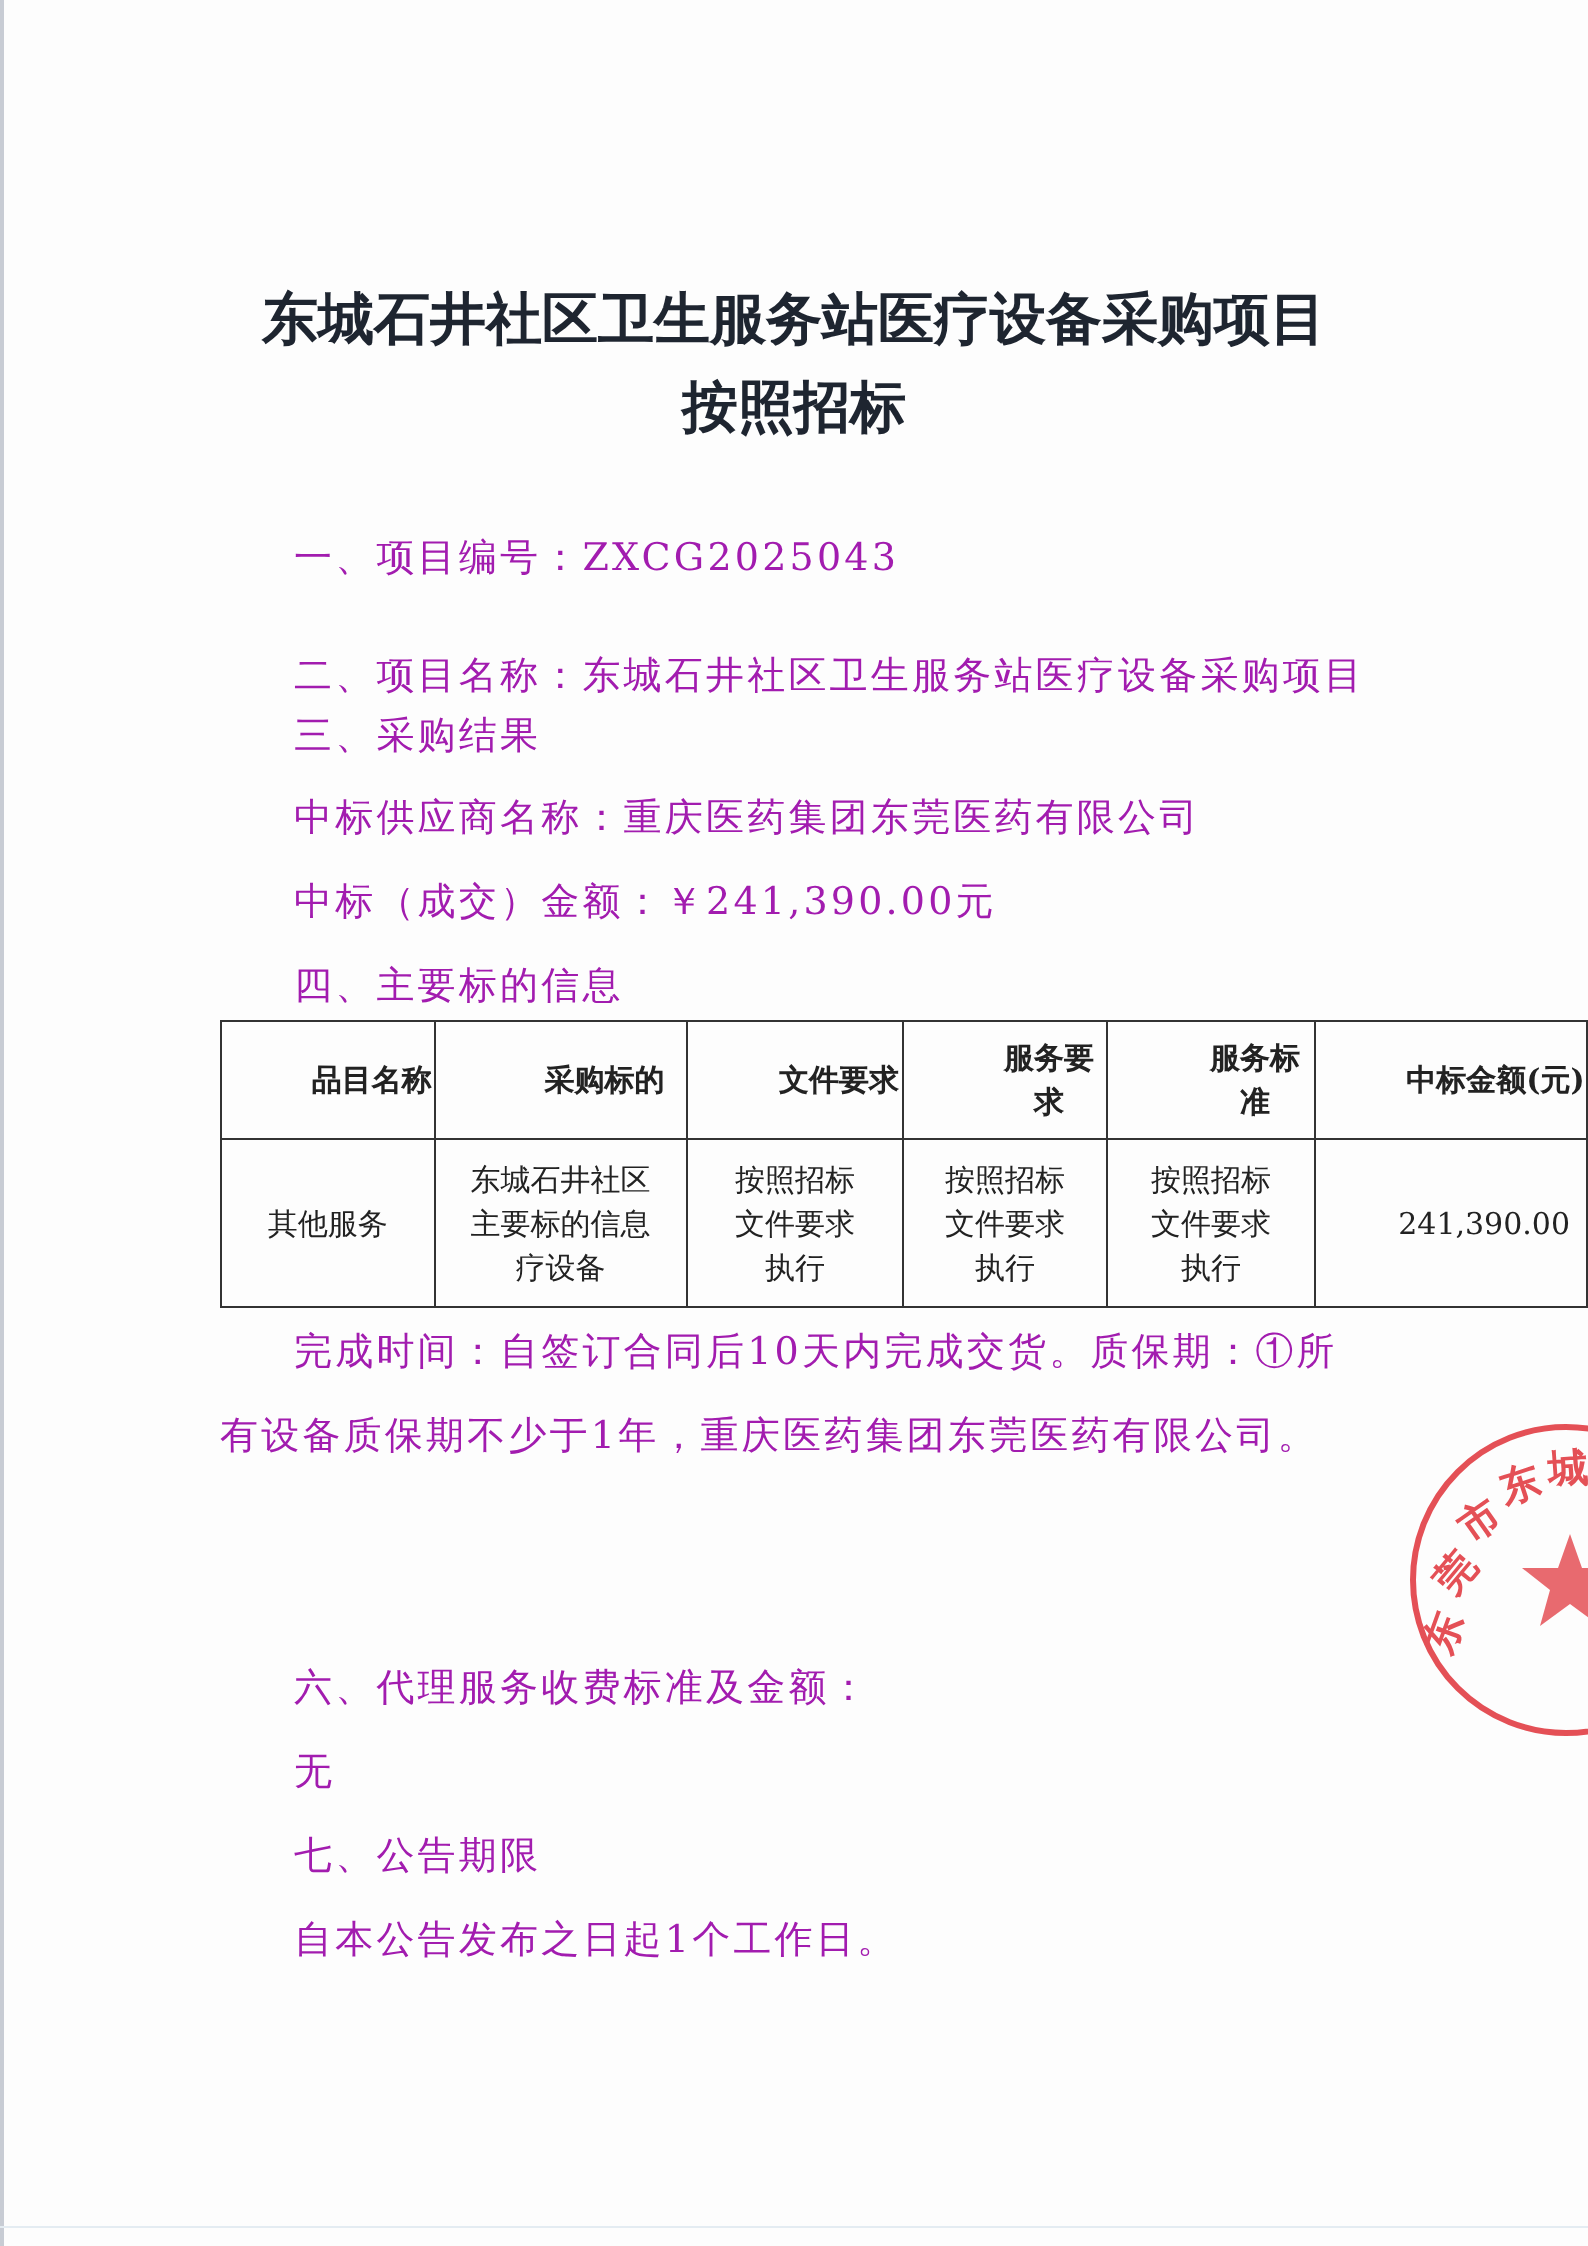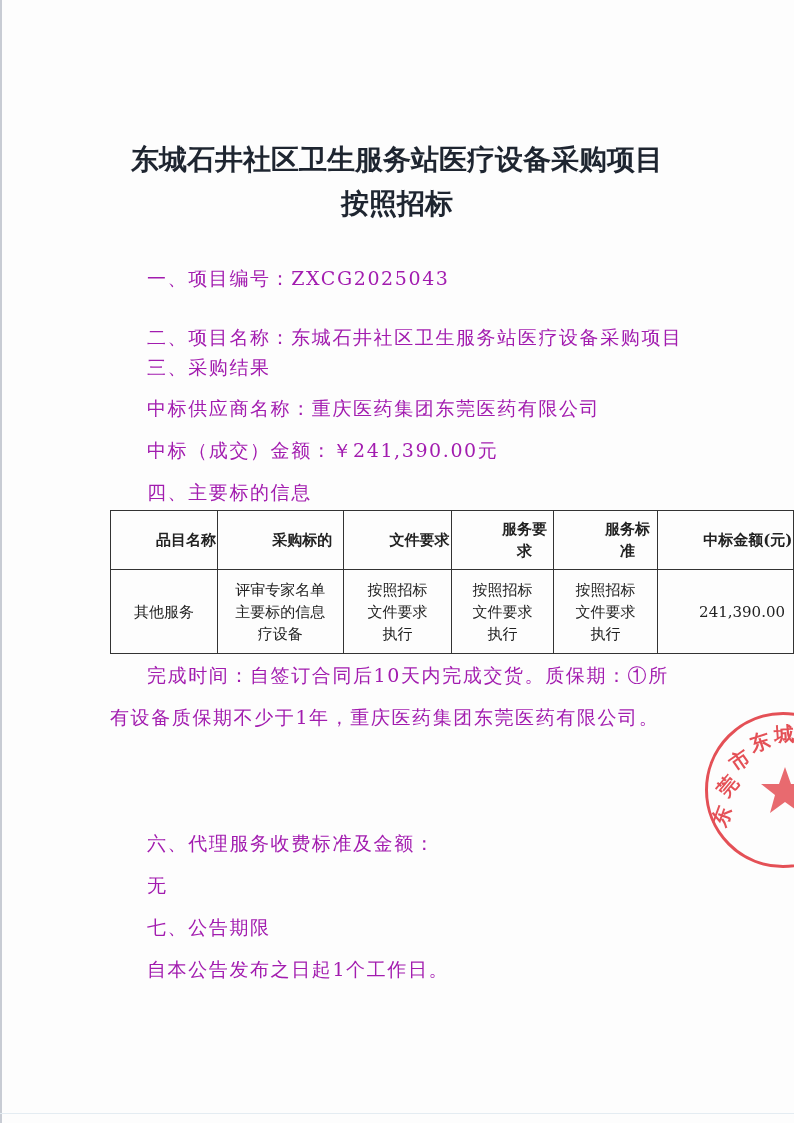--- a/index.html
+++ b/index.html
@@ -128,21 +128,21 @@
       <th class="c1">品目名称</th>
       <th class="c2">采购标的</th>
       <th class="c3">文件要求</th>
       <th class="c4">服务要求</th>
       <th class="c5">服务标准</th>
       <th class="c6">中标金额(元)</th>
     </tr>
     <tr>
       <td>其他服务</td>
       <td>
-        <div>评审专家名单</div>
+        <div>东城石井社区</div>
         <div>主要标的信息</div>
         <div>疗设备</div>
       </td>
       <td>
         <div>按照招标</div>
         <div>文件要求</div>
         <div>执行</div>
       </td>
       <td>
         <div>按照招标</div>

